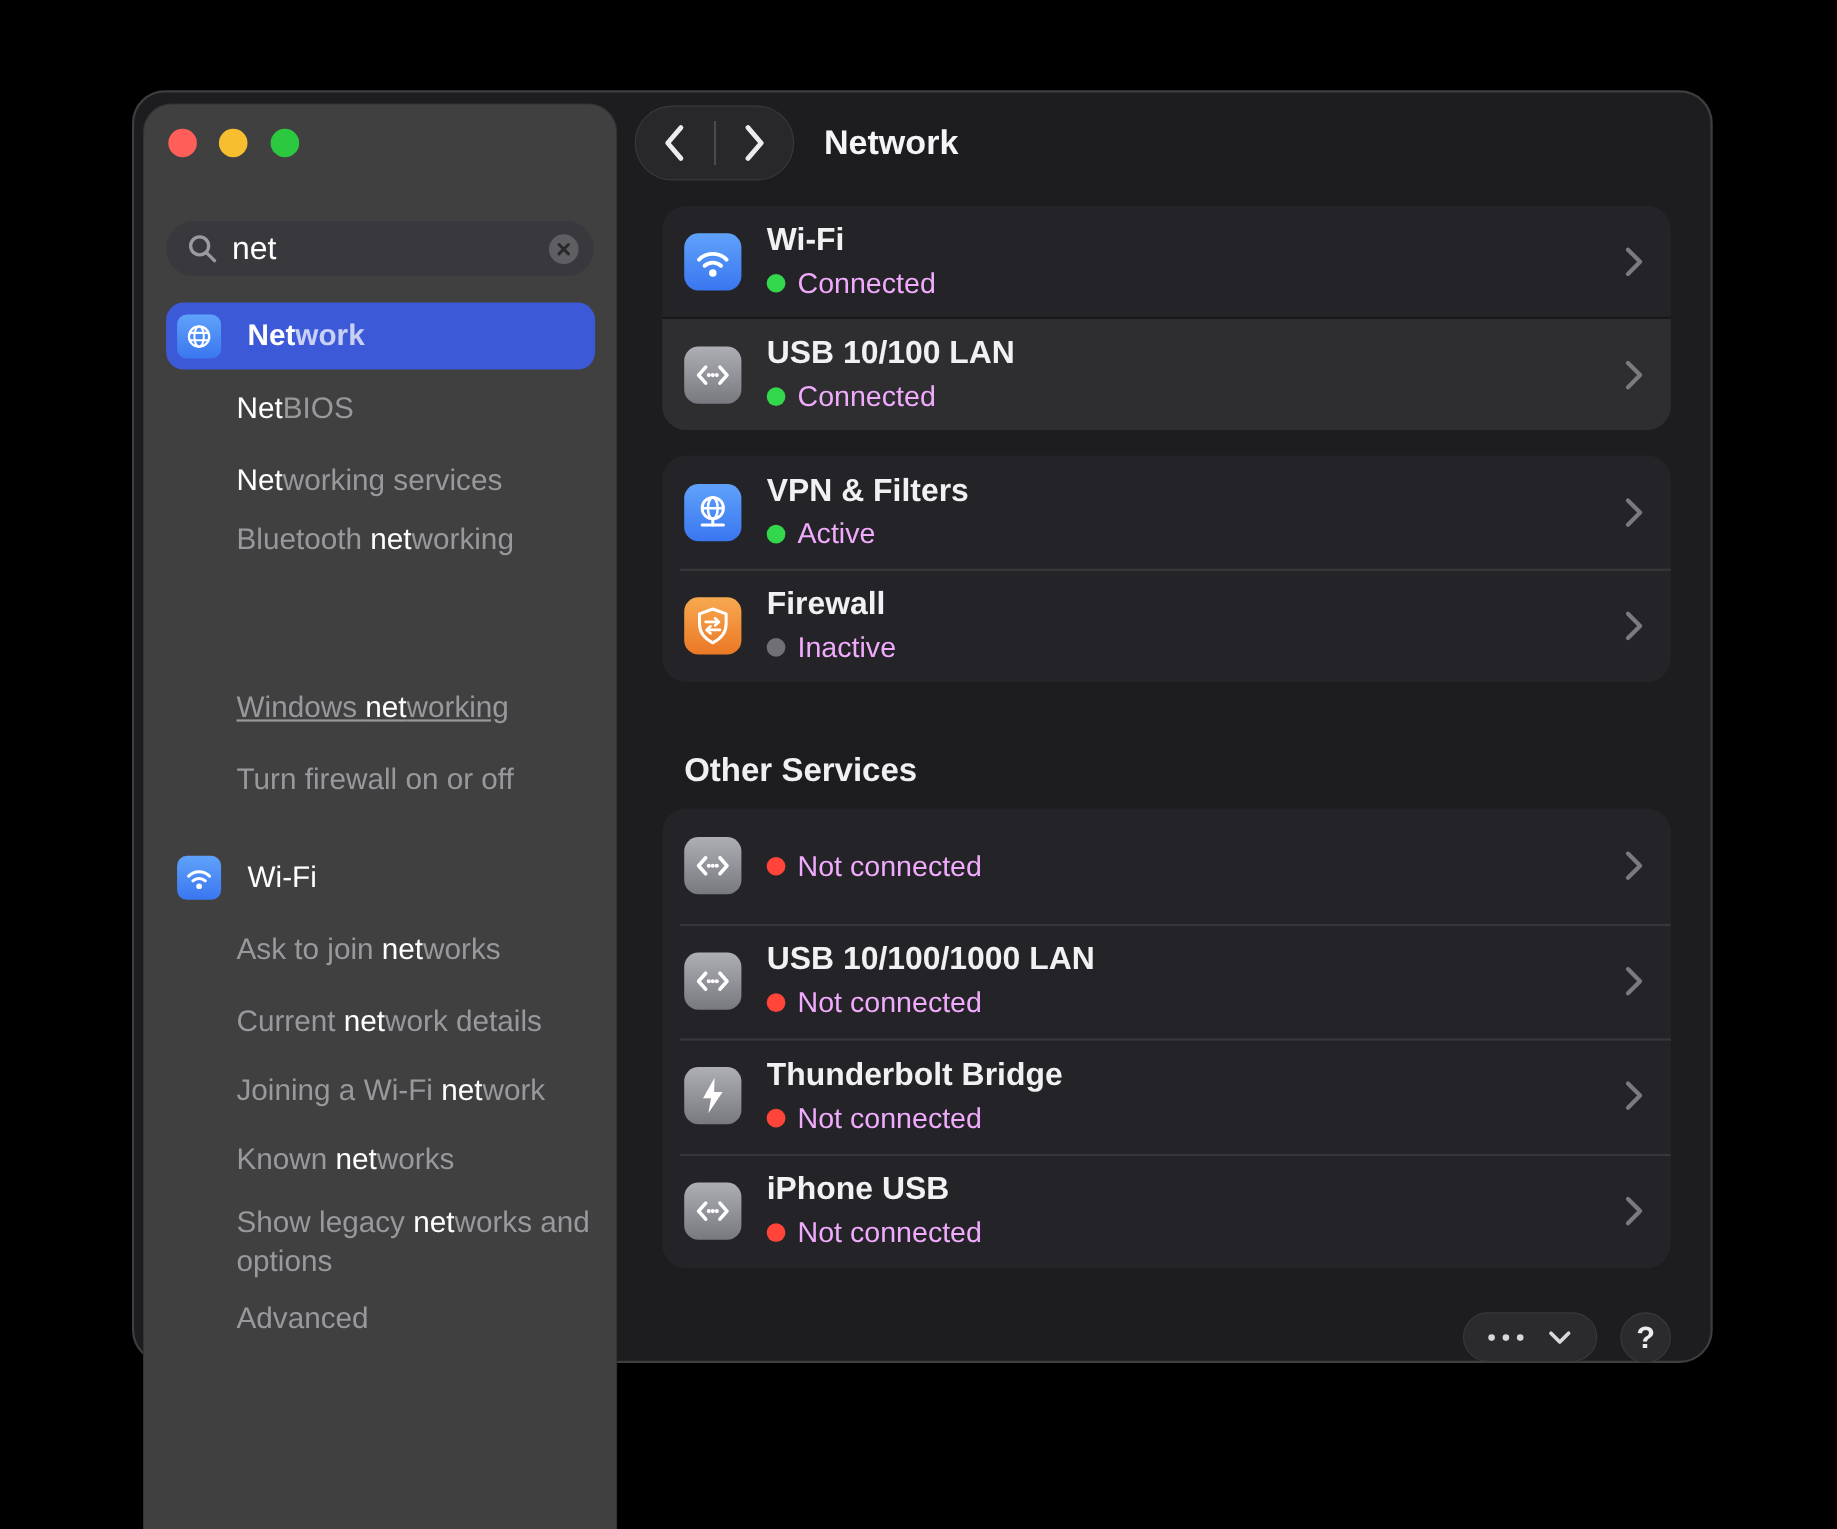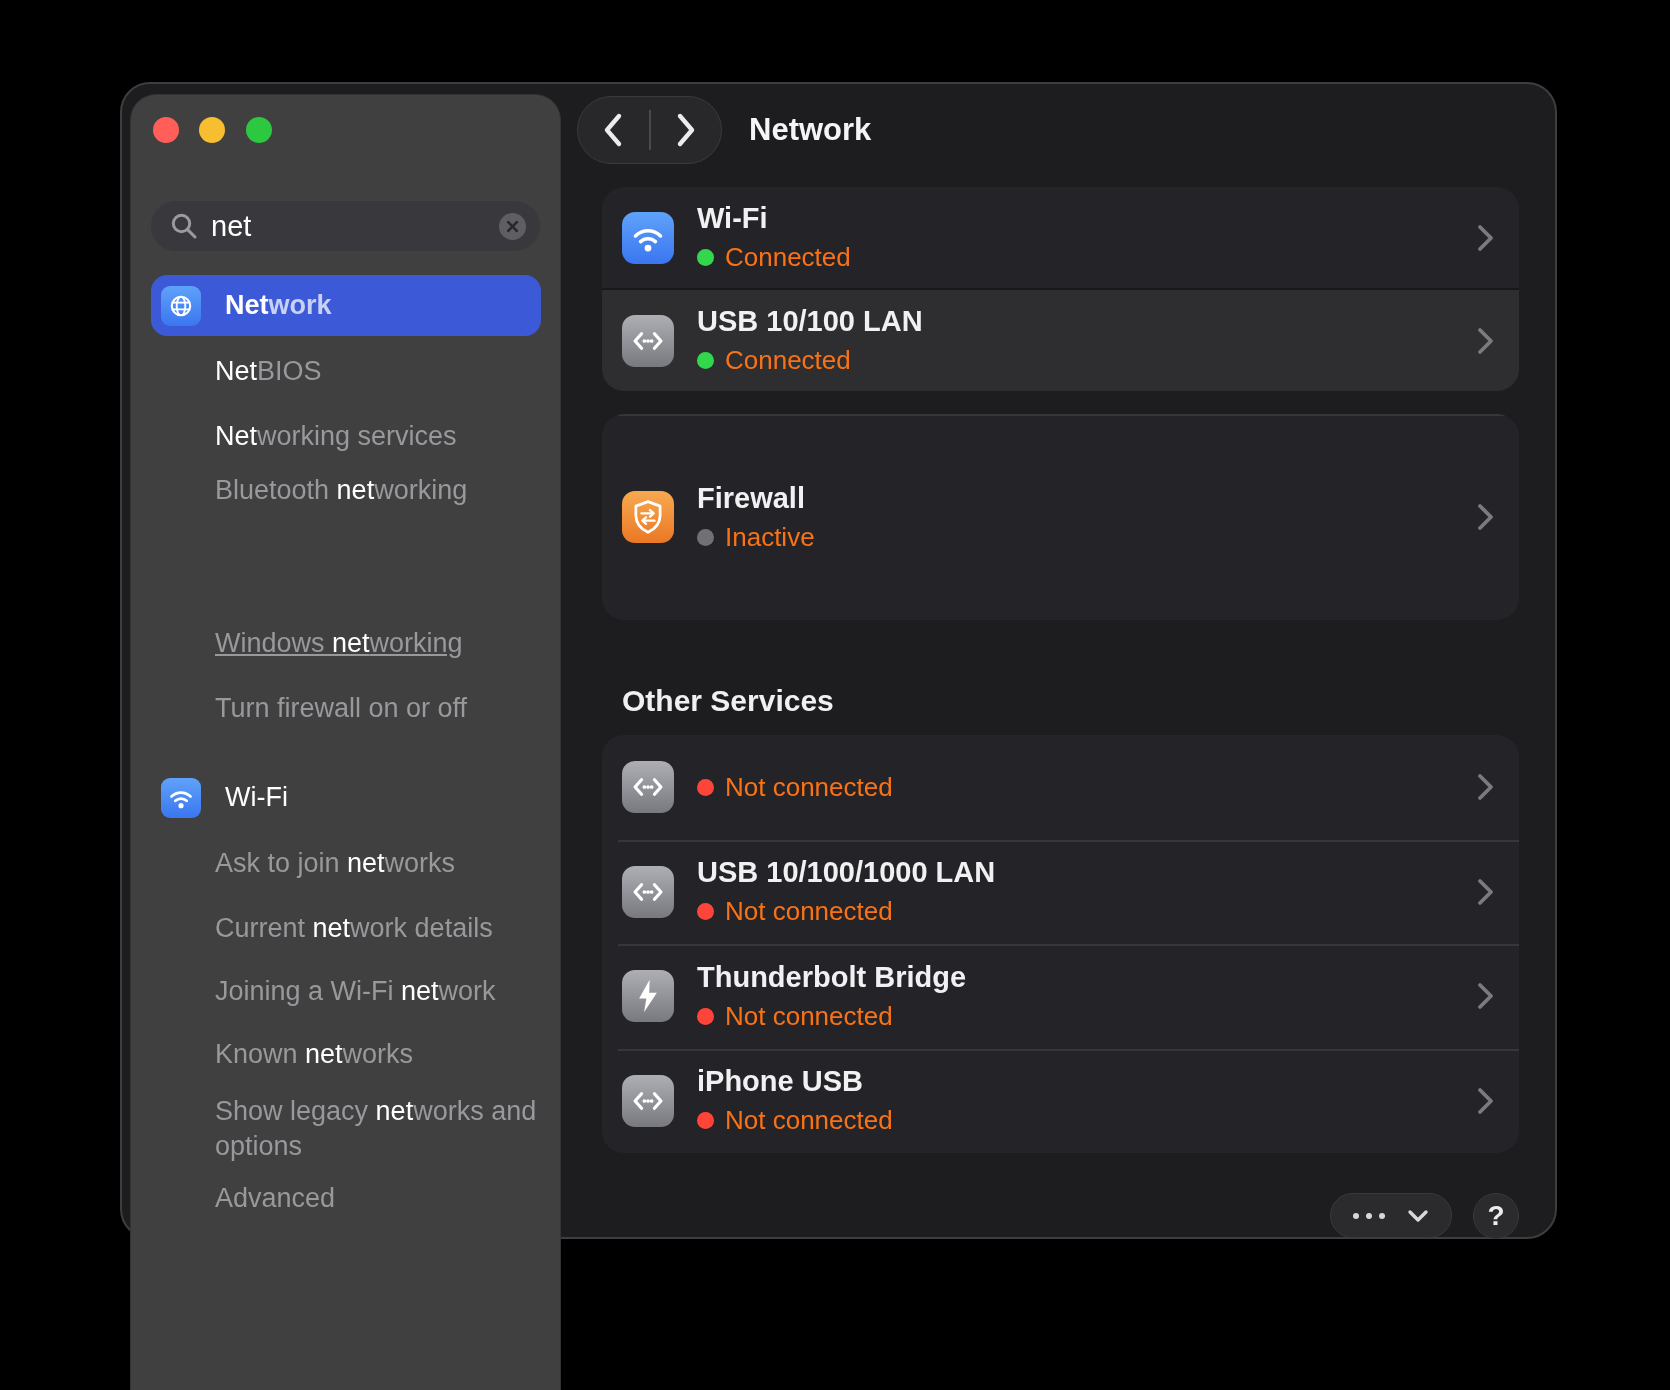--- a/index.html
+++ b/index.html
@@ -58,21 +58,21 @@
   .row.div-inset::before{content:"";position:absolute;left:16px;right:0;top:0;height:2px;
     background:rgba(255,255,255,.09);}
   .tile{width:52px;height:52px;border-radius:13px;flex:none;display:flex;align-items:center;justify-content:center;}
   .row-text{display:flex;flex-direction:column;justify-content:center;margin-left:23px;gap:7px;flex:1;}
   .row-title{font-size:29px;font-weight:600;color:#f1f1f3;}
   .status-line{display:flex;align-items:center;gap:11px;}
   .dot{width:17px;height:17px;border-radius:50%;flex:none;}
   .dot-green{background:#32d74b;}
   .dot-red{background:#ff453a;}
   .dot-gray{background:#707076;}
-  .status-text{font-size:26px;color:#f97316;}
+  .status-text{font-size:26px;color:#f0abfc;}
   .row-chevron{flex:none;margin-right:2px;}
 
   #section-title{position:absolute;left:500px;top:600px;font-size:30px;font-weight:700;color:#f0f0f2;}
 
   
   #more-btn{position:absolute;left:1208px;top:1109px;width:122px;height:45px;border-radius:23px;
     background:#2b2b2e;border:1.5px solid #39393c;box-sizing:border-box;
     display:flex;align-items:center;justify-content:space-evenly;}
   .dots{display:flex;gap:7px;}
   .dots i{width:6px;height:6px;border-radius:50%;background:#d8d8dc;display:block;}
@@ -204,20 +204,41 @@
           <span class="status-text">Connected</span>
         </span>
       </span>
       <svg class="row-chevron" width="19" height="32" viewBox="0 0 19 32">
         <polyline points="4,5 15,16 4,27" fill="none" stroke="#7a7a80" stroke-width="3.8" stroke-linecap="round" stroke-linejoin="round"></polyline>
       </svg>
     </div>
   </div>
 
   <div class="card" style="top:330px;height:206px;">
+    <div class="row">
+      <span class="tile tile-blue">
+        <svg width="42" height="42" viewBox="0 0 52 52">
+          <circle cx="26" cy="21" r="12" fill="none" stroke="#fff" stroke-width="3.2"></circle>
+          <ellipse cx="26" cy="21" rx="5.5" ry="12" fill="none" stroke="#fff" stroke-width="2.8"></ellipse>
+          <line x1="14.5" y1="21" x2="37.5" y2="21" stroke="#fff" stroke-width="2.8"></line>
+          <line x1="26" y1="33" x2="26" y2="40" stroke="#fff" stroke-width="3.4" stroke-linecap="round"></line>
+          <line x1="14" y1="40" x2="38" y2="40" stroke="#fff" stroke-width="3.4" stroke-linecap="round"></line>
+        </svg>
+      </span>
+      <span class="row-text">
+        <span class="row-title">VPN &amp; Filters</span>
+        <span class="status-line">
+          <span class="dot dot-green"></span>
+          <span class="status-text">Active</span>
+        </span>
+      </span>
+      <svg class="row-chevron" width="19" height="32" viewBox="0 0 19 32">
+        <polyline points="4,5 15,16 4,27" fill="none" stroke="#7a7a80" stroke-width="3.8" stroke-linecap="round" stroke-linejoin="round"></polyline>
+      </svg>
+    </div>
     <div class="row div-inset">
       <span class="tile tile-orange">
         <svg width="42" height="42" viewBox="0 0 52 52">
           <path d="M26 7 L41 12.5 V24 C41 33.5 35 40.5 26 45 C17 40.5 11 33.5 11 24 V12.5 Z" fill="none" stroke="#fff" stroke-width="3.4" stroke-linejoin="round"></path>
           <line x1="18" y1="21.5" x2="32" y2="21.5" stroke="#fff" stroke-width="3" stroke-linecap="round"></line>
           <polyline points="28.5,17.5 33,21.5 28.5,25.5" fill="none" stroke="#fff" stroke-width="3" stroke-linecap="round" stroke-linejoin="round"></polyline>
           <line x1="34" y1="30.5" x2="20" y2="30.5" stroke="#fff" stroke-width="3" stroke-linecap="round"></line>
           <polyline points="23.5,26.5 19,30.5 23.5,34.5" fill="none" stroke="#fff" stroke-width="3" stroke-linecap="round" stroke-linejoin="round"></polyline>
         </svg>
       </span>

